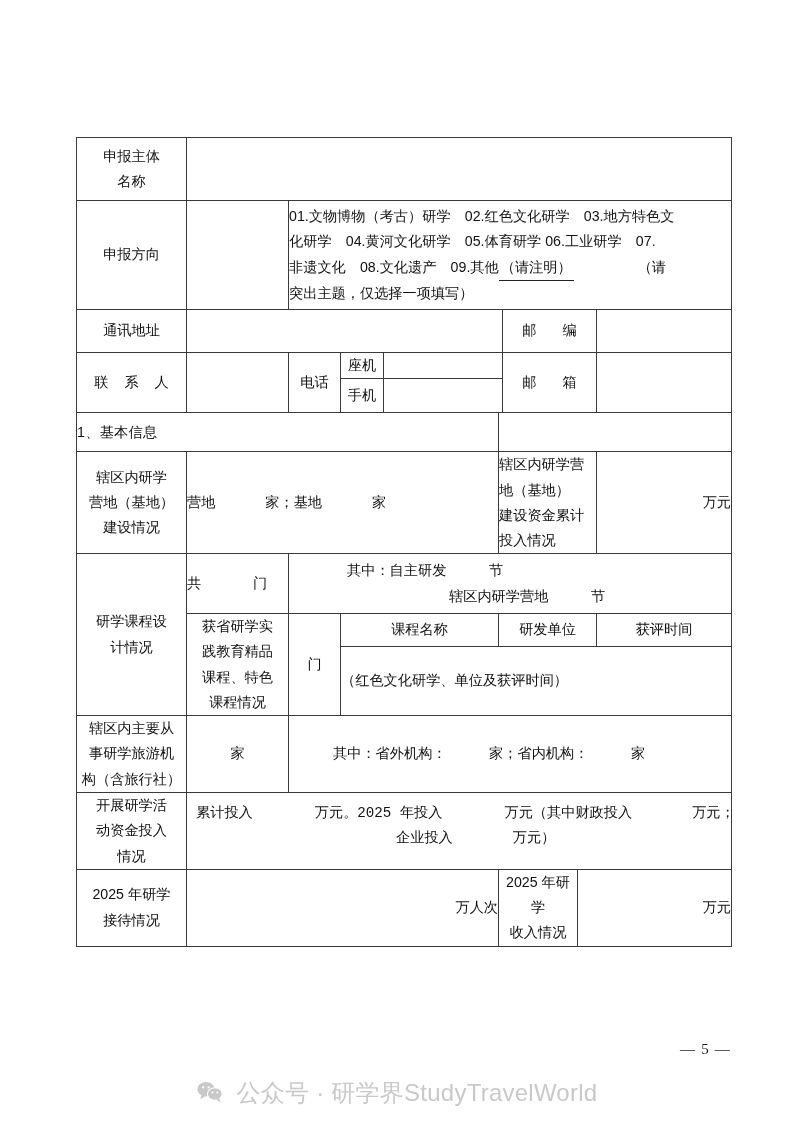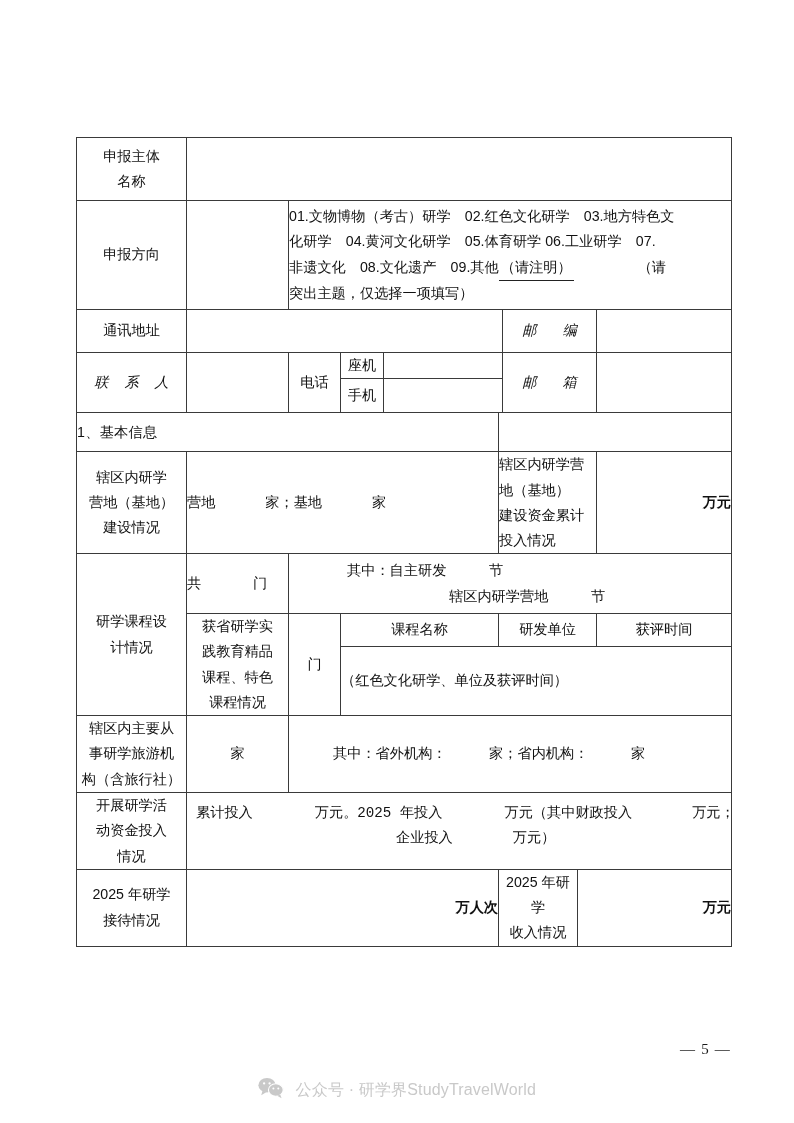--- a/index.html
+++ b/index.html
@@ -41,29 +41,29 @@
     line-height: 1.78;
     color: #111;
   }
 
   .c { text-align: center; }
   .l { text-align: left; }
   .r { text-align: right; }
 
   .pad   { padding: 6px 7px; }
   .padl  { padding: 6px 10px; }
-  .padr  { padding: 6px 12px; font-weight: bold; }
+  .padr  { padding: 6px 12px; }
 
   .lbl {
     text-align: center;
     padding: 6px 4px;
   }
 
   
-  .sp { letter-spacing: 0.42em; text-indent: 0.42em; font-style: italic; }
+  .sp { letter-spacing: 0.42em; text-indent: 0.42em; }
 
   .blank { }
 
   .multiline { line-height: 1.82; }
 
   .underline-blank {
     border-bottom: 1px solid #222;
     display: inline-block;
     min-width: 6px;
     padding: 0 2px;
@@ -97,21 +97,21 @@
 
   
   .watermark {
     position: absolute;
     left: 0;
     top: 1077px;
     width: 794px;
     text-align: center;
     color: #c9c9c9;
     font-family: "Liberation Sans", "DejaVu Sans", sans-serif;
-    font-size: 16px;
+    font-size: 24px;
     letter-spacing: 0.01em;
     white-space: nowrap;
   }
   .watermark .wx-icon {
     display: inline-block;
     vertical-align: -4px;
     margin-right: 7px;
   }
   .watermark .wm-text { vertical-align: middle; }
 </style>

